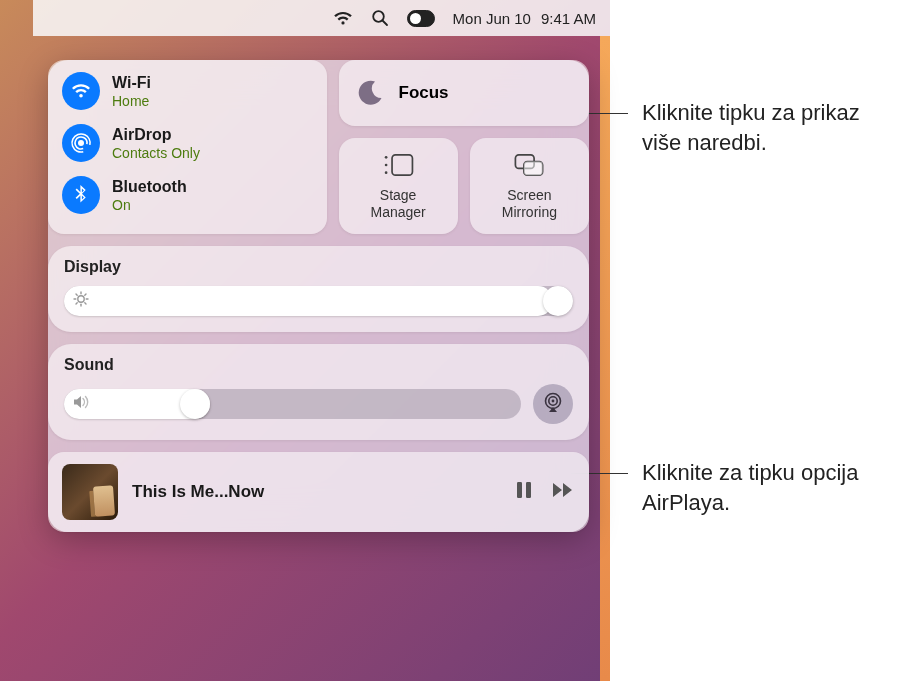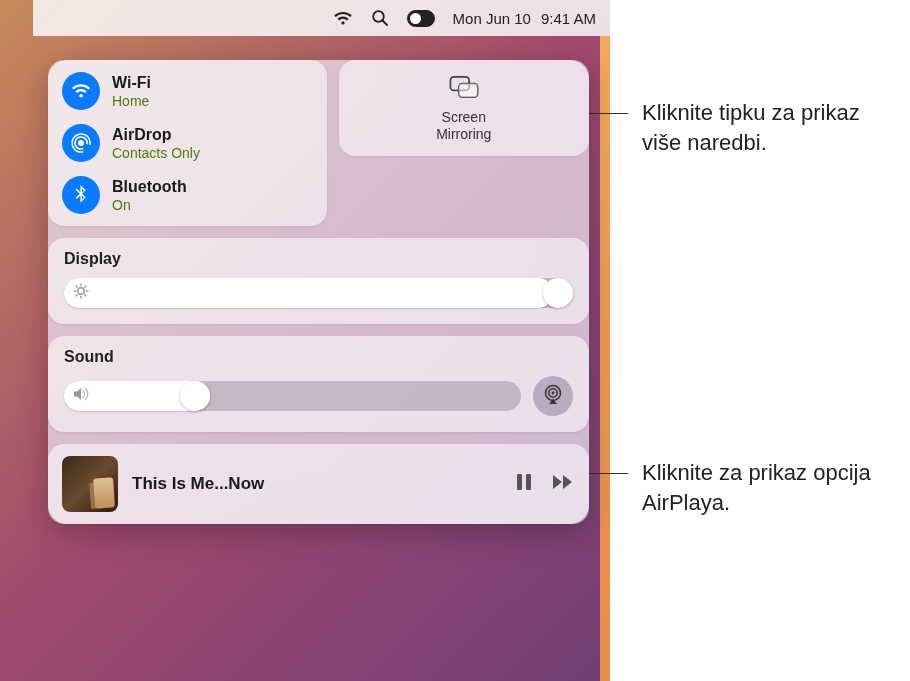--- a/index.html
+++ b/index.html
@@ -71,21 +71,21 @@
   .focus-tile { padding:18px 16px; display:flex; align-items:center; gap:14px; }
   .focus-label { font-weight:600; font-size:17px; }
 
   .row-sm { display:flex; gap:12px; }
   .sq {
     flex:1; height:96px; display:flex; flex-direction:column; align-items:center; justify-content:center;
     gap:6px; font-size:14px; color:#333; text-align:center; line-height:1.15;
   }
   .sq svg { width:34px; height:26px; }
 
-  .slider-tile { padding:12px 16px 16px 16px; }
+  .slider-tile { padding:12px 16px 16px 16px;border-radius:23px; }
   .slab { font-weight:600; font-size:16px; margin-bottom:10px; color:#222;}
   .slider {
     height:30px; border-radius:15px; background:rgba(120,110,130,0.35);
     position:relative;
   }
   .slider .fill {
     position:absolute; left:0; top:0; bottom:0; background:#fff; border-radius:15px;
     box-shadow: 0 1px 2px rgba(0,0,0,0.15);
   }
   .slider .icon-in {
@@ -145,21 +145,21 @@
       </span>
   </span>
   <span class="mb-item" style="font-weight:500">Mon Jun 10</span>
   <span class="mb-item" style="font-weight:500;margin-left:-8px">9:41 AM</span>
 </div>
 
 <div class="accent-bar"></div>
 
 <div class="right-pane">
   <div class="callout callout1">Kliknite tipku za prikaz više naredbi.</div>
-  <div class="callout callout2">Kliknite za prikaz opcija AirPlaya.</div>
+  <div class="callout callout2">Kliknite za tipku opcija AirPlaya.</div>
 </div>
 <div class="line line1"></div>
 <div class="line line2"></div>
 
 <div class="cc">
 
   <div class="row1">
 
     <div class="tile conn-tile">
       <div class="conn-item">
@@ -194,21 +194,43 @@
         </div>
         <div class="conn-text">
           <div class="t1">Bluetooth</div>
           <div class="t2">On</div>
         </div>
       </div>
     </div>
 
     <div class="col2">
 
+      <div class="tile focus-tile">
+        <span style="width:30px;height:30px;display:inline-block;position:relative;">
+          <svg width="30" height="30" viewBox="0 0 30 30">
+              <path d="M20 3.5A12 12 0 1026.5 20 9.5 9.5 0 0120 3.5z" fill="#7d6e85"></path>
+            </svg>
+        </span>
+        <span class="focus-label">Focus</span>
+      </div>
       <div class="row-sm">
+        <div class="tile sq">
+          <span>
+            <svg viewBox="0 0 40 30" width="38" height="28">
+                <rect x="13" y="3" width="24" height="24" rx="4" fill="none" stroke="#444" stroke-width="2"></rect>
+                <circle cx="6" cy="6" r="1.6" fill="#444"></circle>
+                <circle cx="6" cy="15" r="1.6" fill="#444"></circle>
+                <circle cx="6" cy="24" r="1.6" fill="#444"></circle>
+              </svg>
+          </span>
+          <div>
+            <div>Stage</div>
+            <div>Manager</div>
+          </div>
+        </div>
         <div class="tile sq">
           <span>
             <svg viewBox="0 0 40 30" width="38" height="28">
                 <rect x="4" y="3" width="22" height="16" rx="4" fill="none" stroke="#444" stroke-width="2"></rect>
                 <rect x="14" y="11" width="22" height="16" rx="4" fill="none" stroke="#444" stroke-width="2"></rect>
                 <rect x="14" y="11" width="22" height="16" rx="4" fill="rgba(255,255,255,0.55)"></rect>
               </svg>
           </span>
           <div>
             <div>Screen</div>

